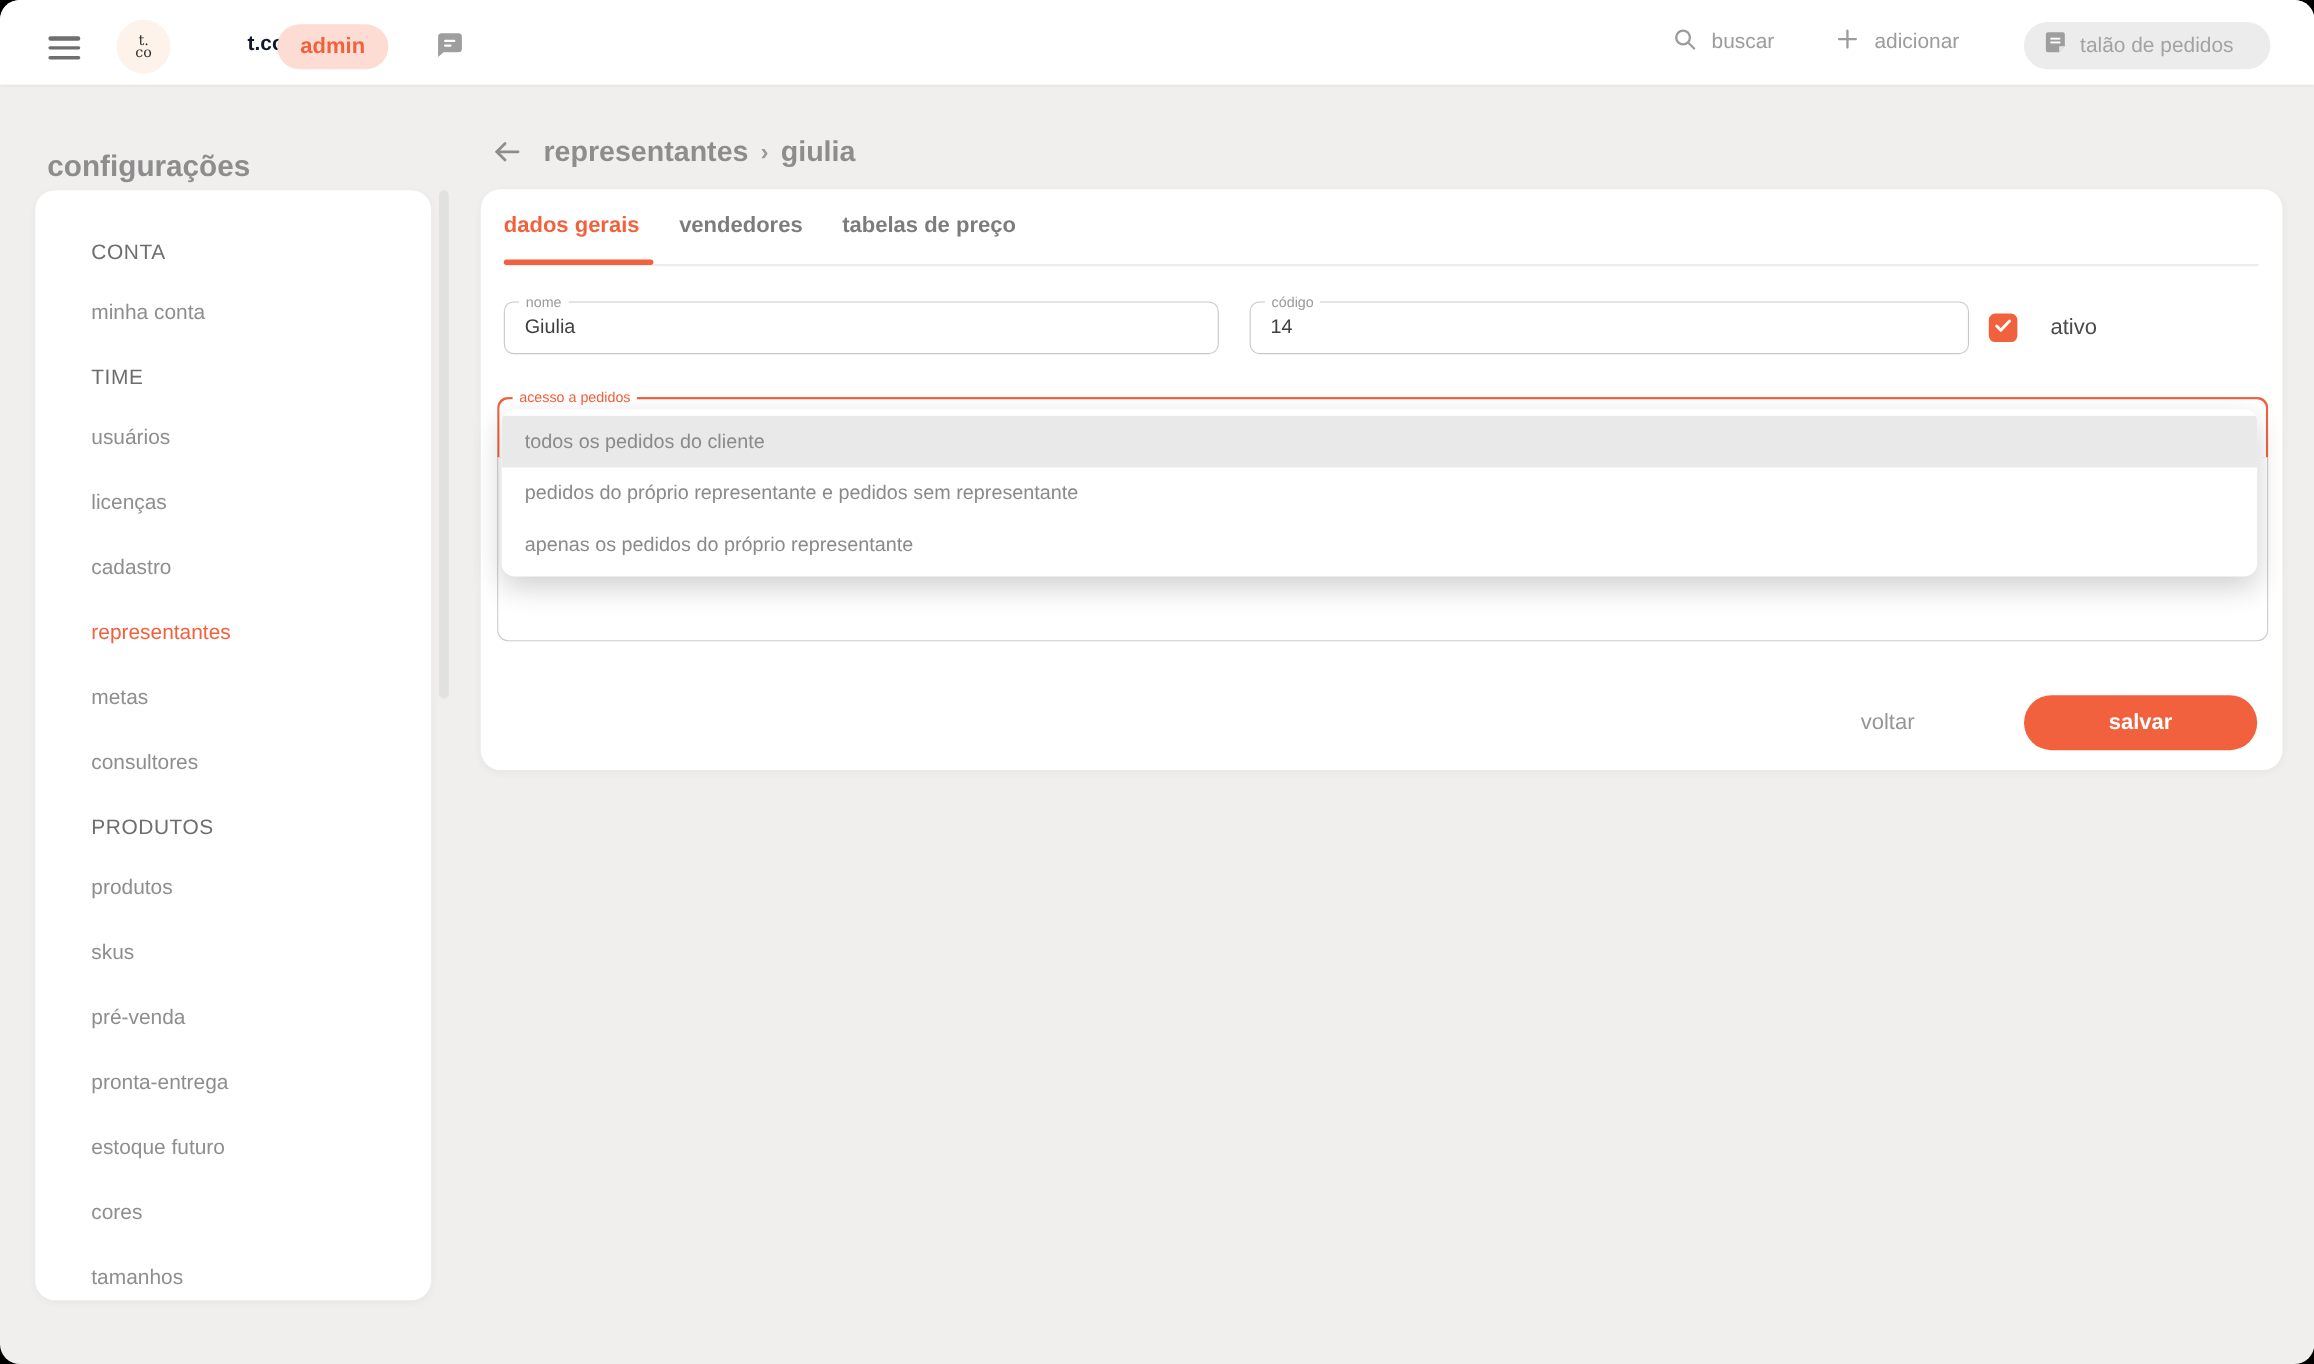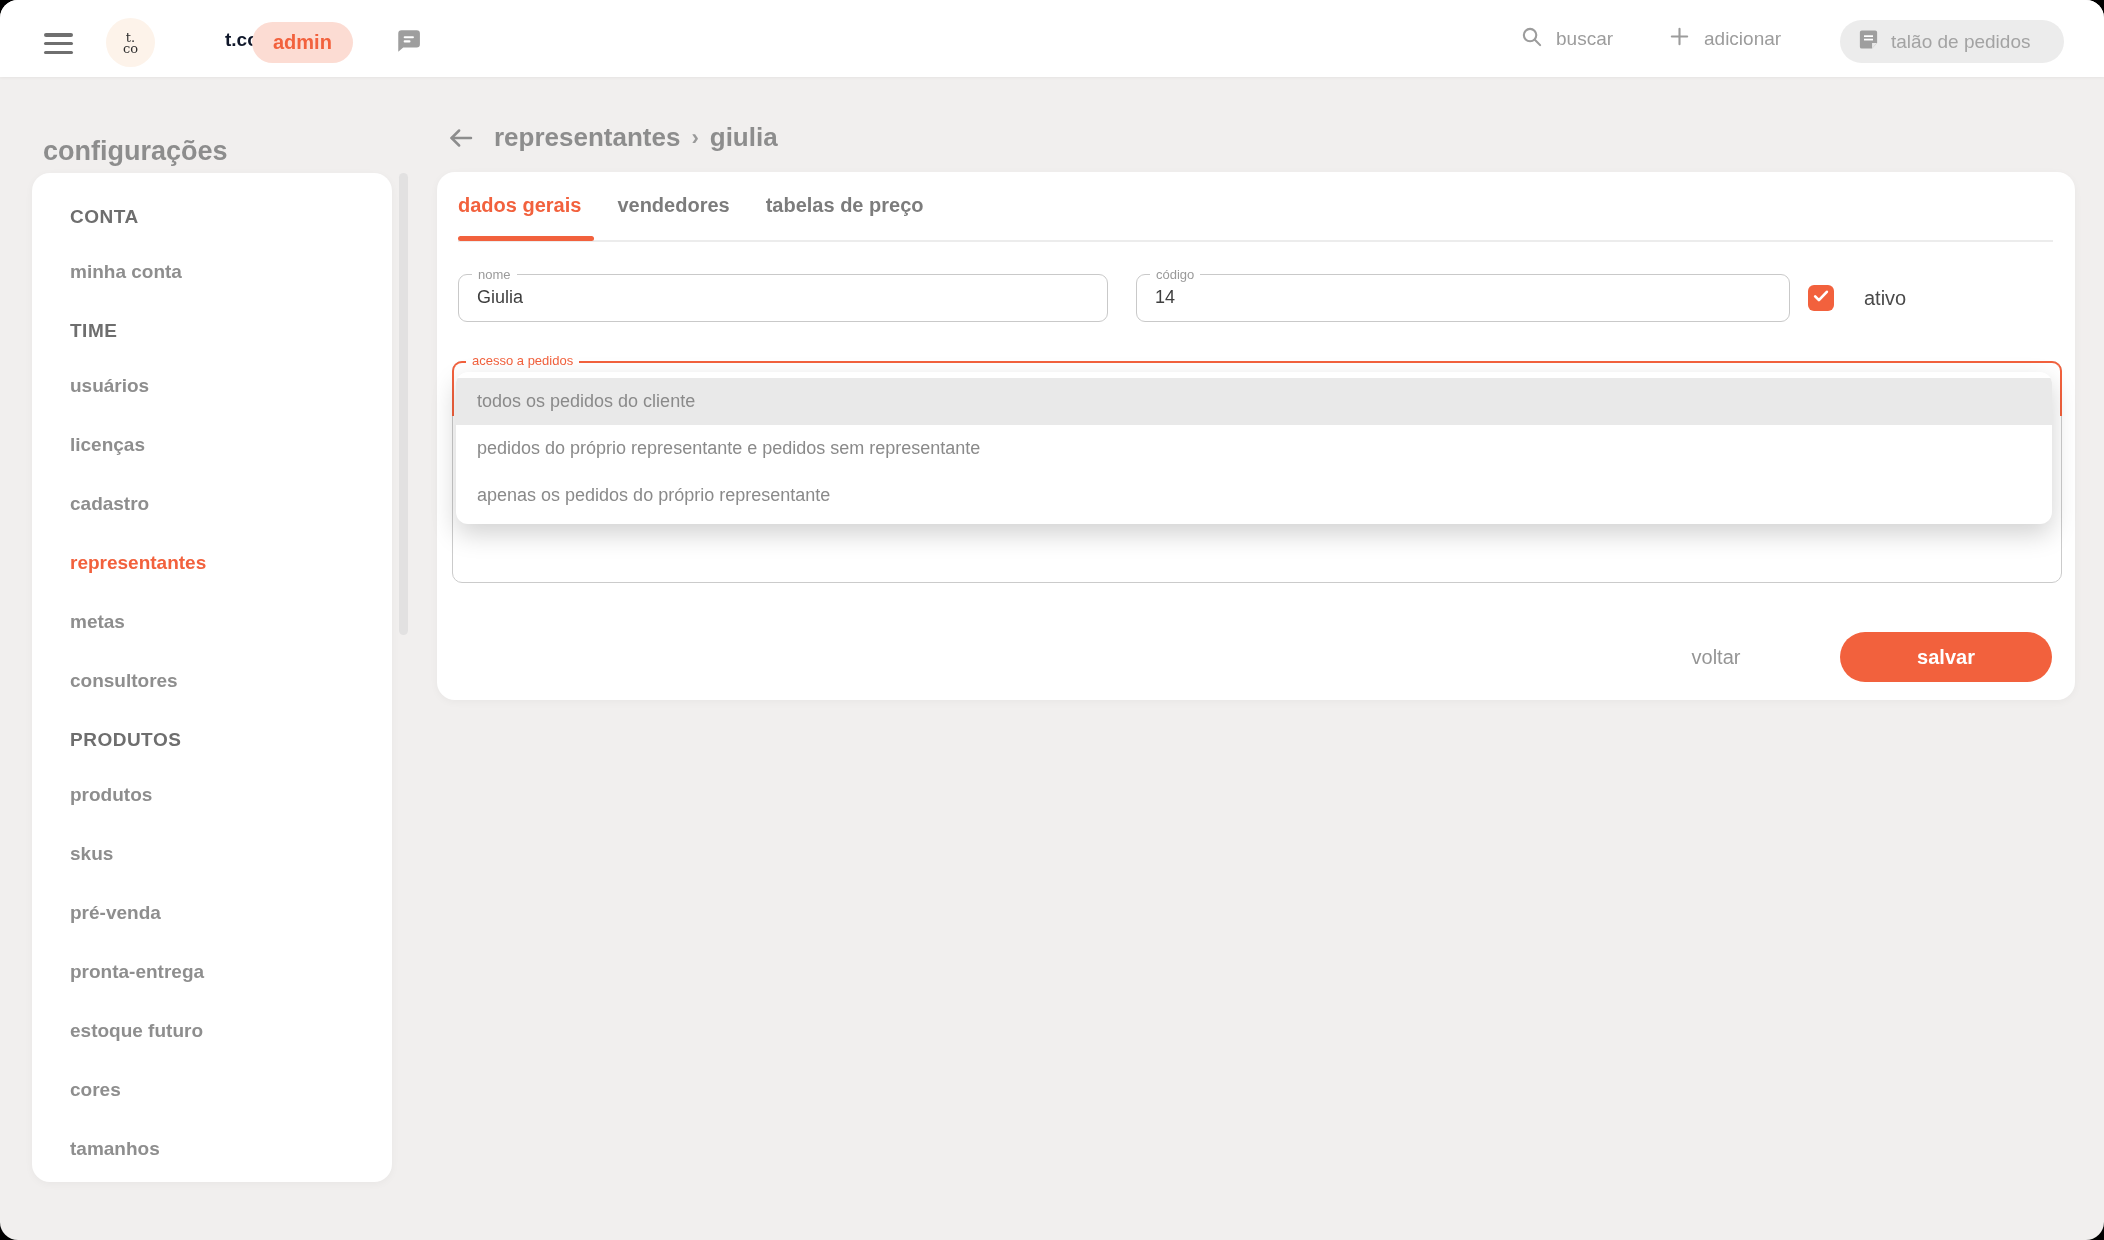--- a/index.html
+++ b/index.html
@@ -26,21 +26,21 @@
   .tb-search{left:1520px;}
   .tb-add{left:1668px;}
   .orderpad{position:absolute;left:1840px;top:20px;width:224px;height:43px;border-radius:22px;
             background:#ececec;display:flex;align-items:center;gap:11px;padding:0 0 0 17px;
             color:#a3a3a3;font-size:19px;cursor:pointer;}
 
   
   .side-title{position:absolute;left:43px;top:118px;font-size:27px;font-weight:600;color:#8d8d8d;}
   .side-card{position:absolute;left:32px;top:173px;width:360px;height:1009px;background:#fff;
              border-radius:18px;overflow:hidden;box-shadow:0 2px 8px rgba(0,0,0,.04);}
-  .side-card ul{list-style:none;margin:4px;padding:25px 0 0 34px;font-weight:bold;}
+  .side-card ul{list-style:none;margin:17px;padding:25px 0 0 34px;}
   .side-card li{height:30px;line-height:30px;font-size:19px;white-space:nowrap;}
   .side-card li.sec{color:#6e6e6e;margin-bottom:25px;letter-spacing:.5px;}
   .side-card li.sec.gap{margin-top:22px;}
   .side-card li.item{color:#8e8e8e;margin-bottom:29px;cursor:pointer;}
   .side-card li.item.active{color:#f2613d;}
   .side-scroll{position:absolute;left:399px;top:173px;width:9px;height:462px;border-radius:5px;background:#e2e1e1;}
 
   
   .crumb{position:absolute;left:446px;top:122px;display:flex;align-items:center;color:#8d8d8d;}
   .crumb .backico{width:30px;height:30px;margin-right:18px;cursor:pointer;}

